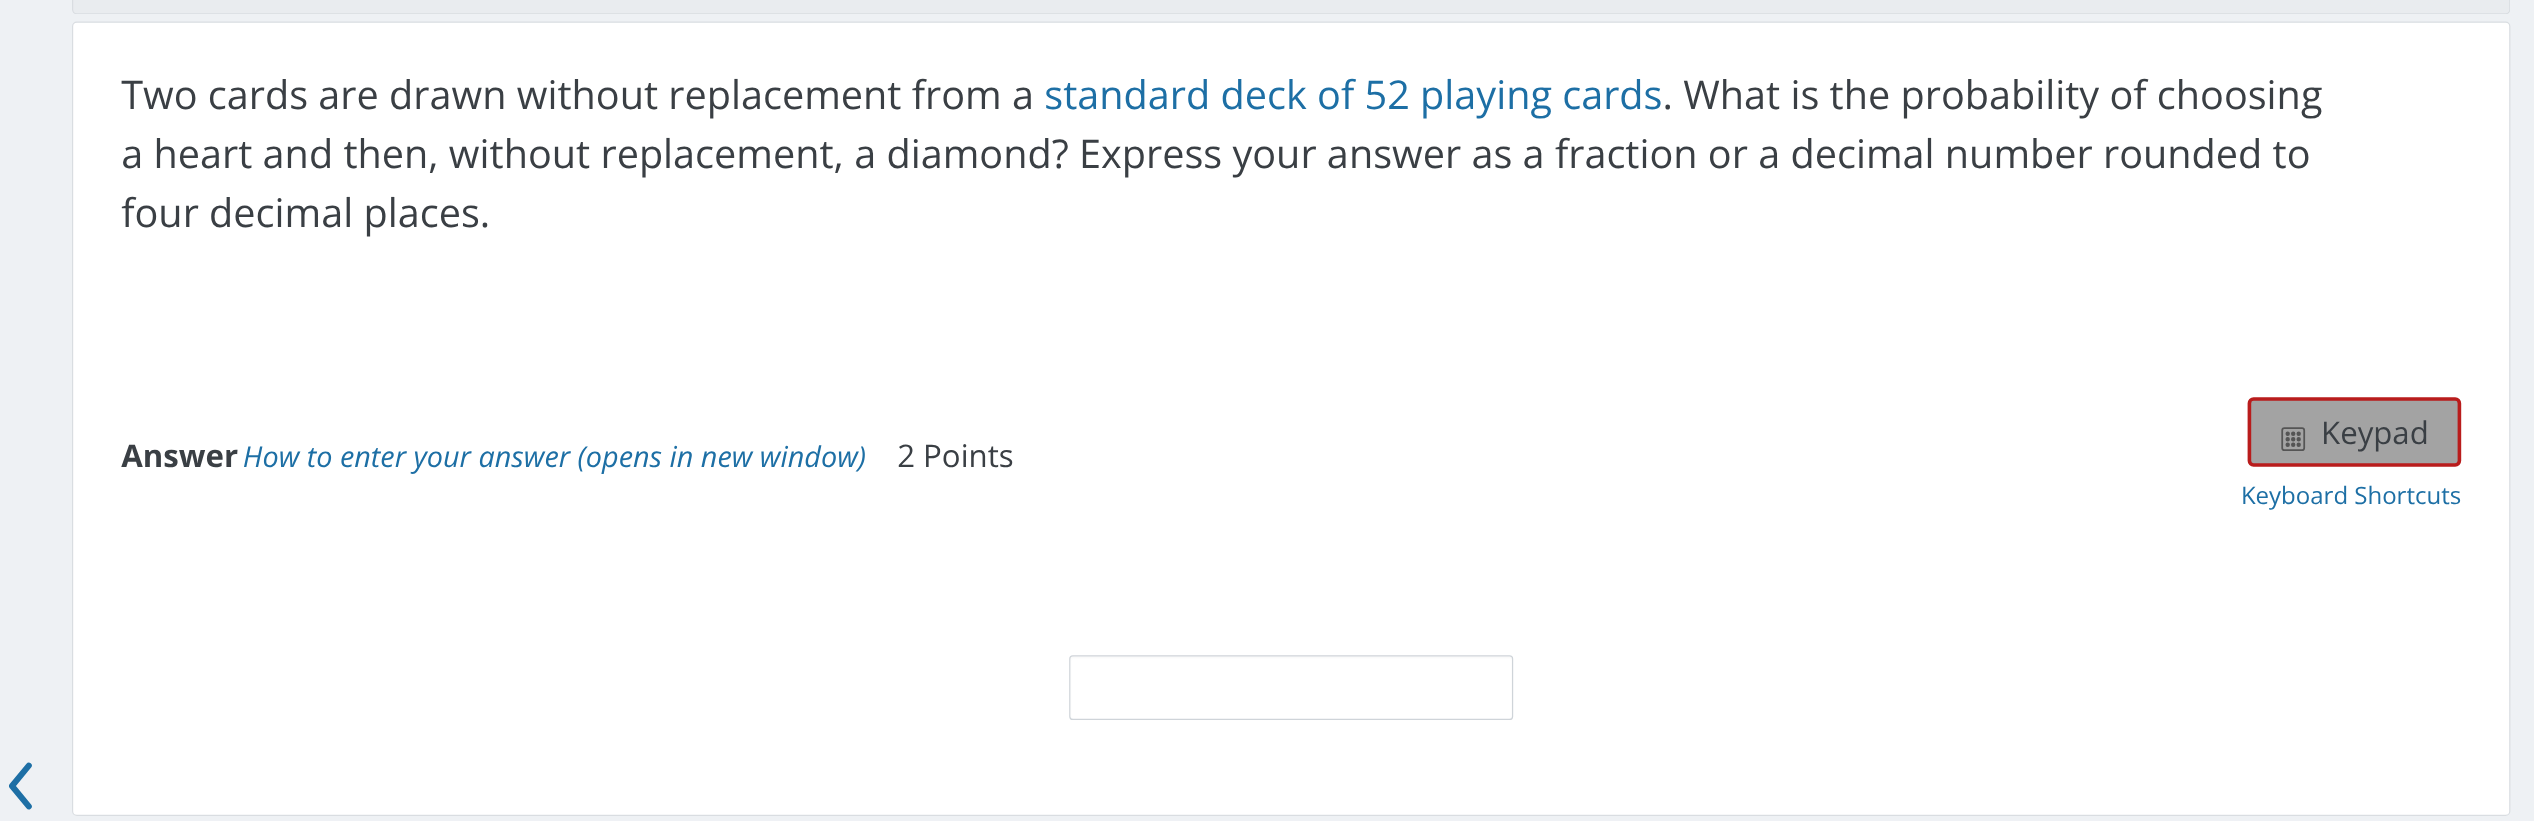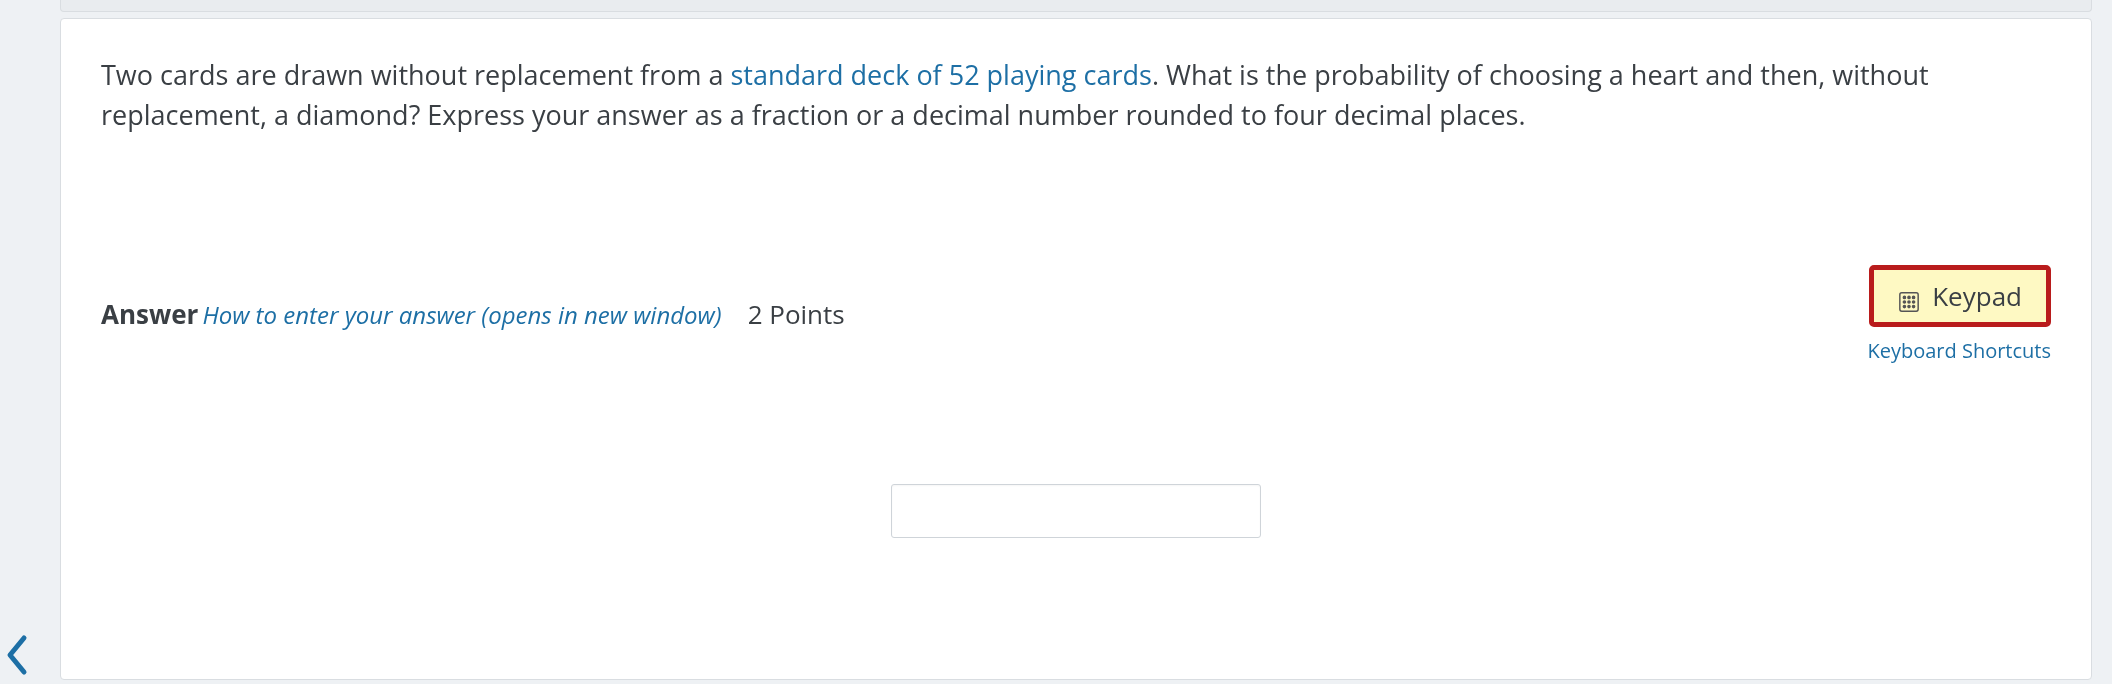--- a/index.html
+++ b/index.html
@@ -28,21 +28,21 @@
     background: #fff;
     border: 1px solid #d9dde1;
     border-radius: 4px;
     margin-top: 6px;
     margin-right: 20px;
     padding: 36px 40px 40px 40px;
     height: calc(100% - 22px);
     position: relative;
   }
   .question {
-    font-size: 27px;
+    font-size: 33px;
     line-height: 1.48;
     color: #3a3f44;
     font-weight: 400;
     max-width: 1860px;
   }
   .question a {
     color: #1d6fa5;
     text-decoration: none;
   }
   .answer-row {
@@ -77,22 +77,22 @@
   .answer-right {
     display: flex;
     flex-direction: column;
     align-items: flex-end;
     gap: 10px;
   }
   .keypad-btn {
     display: inline-flex;
     align-items: center;
     gap: 12px;
-    background: #fef9c3;
-    border: 5px solid #b91c1c;
+    background: #a3a3a3;
+    border: 3px solid #b91c1c;
     border-radius: 5px;
     padding: 8px 24px;
     font-size: 26px;
     color: #3a3f44;
     cursor: pointer;
     font-family: inherit;
   }
   .keypad-icon {
     width: 22px; height: 22px;
     display: inline-block;

